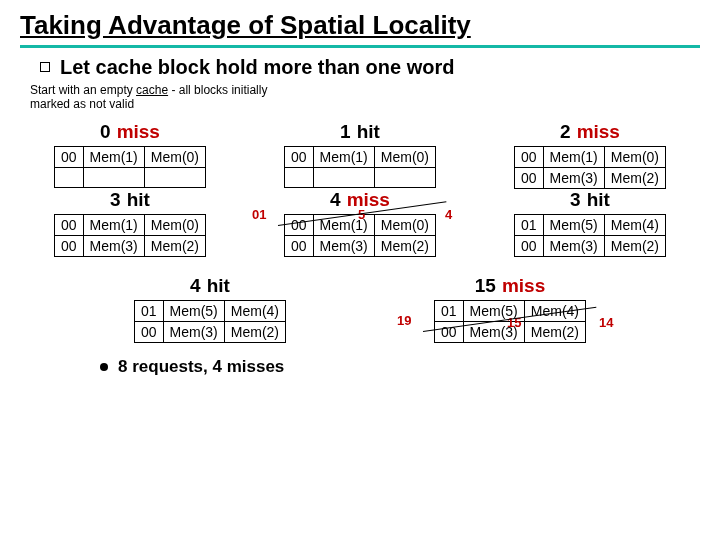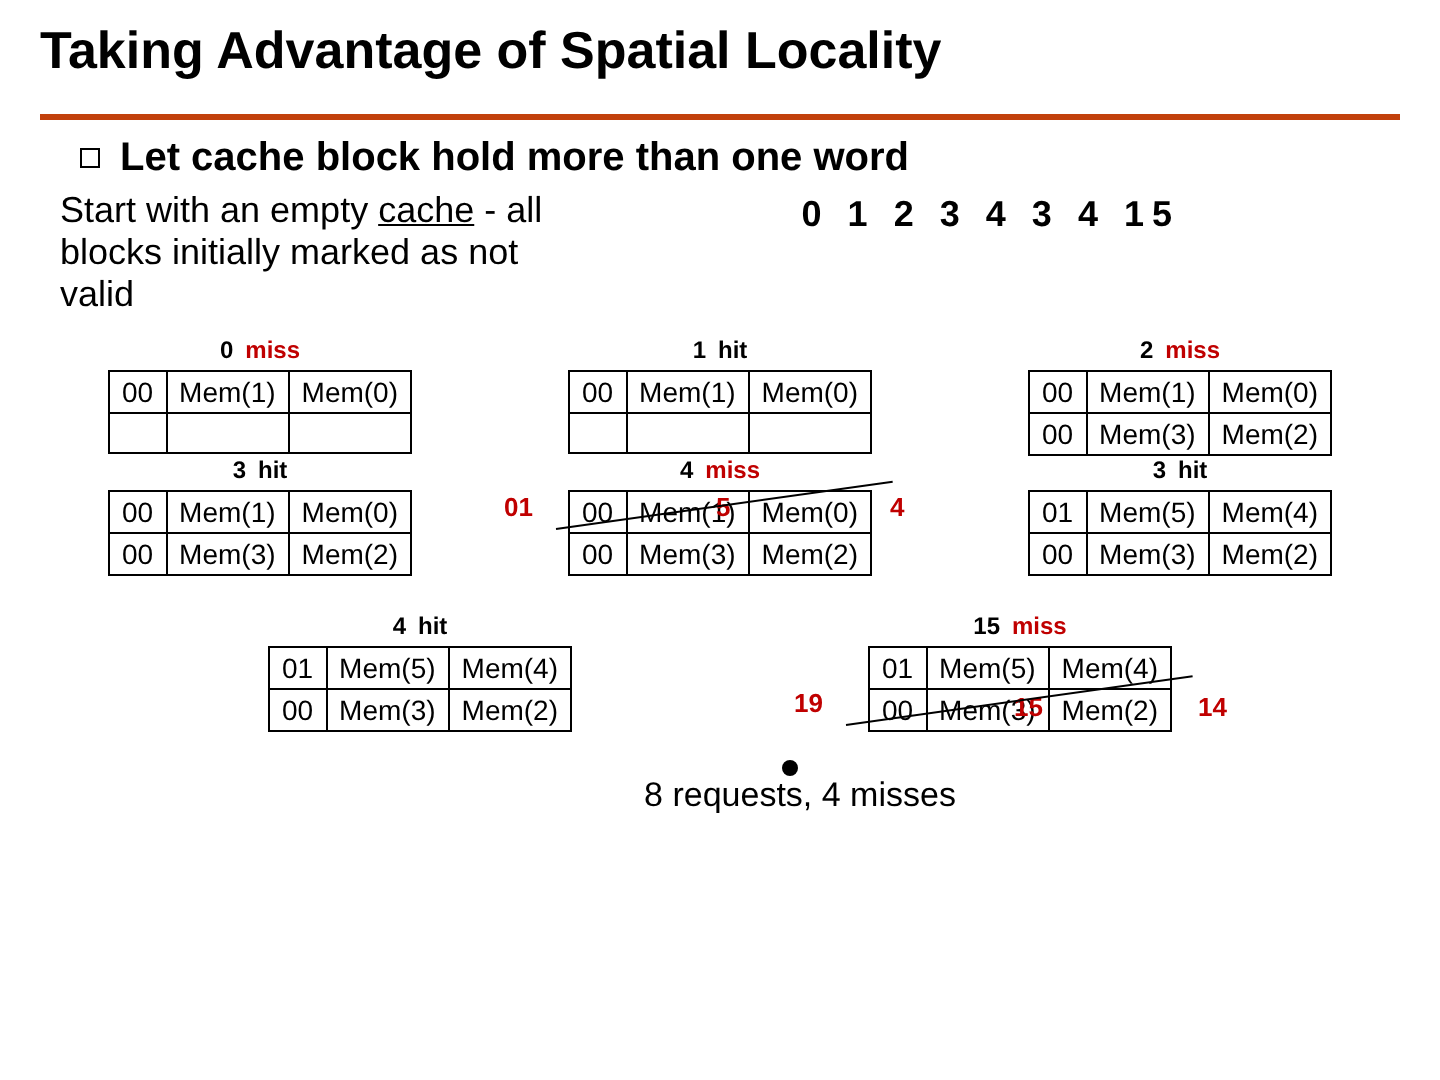--- a/index.html
+++ b/index.html
@@ -1,70 +1,60 @@
 <!DOCTYPE html>
 <html><head>
 <meta charset="utf-8">
 <style>
   * { box-sizing: border-box; margin: 0; padding: 0; }
   body { width: 720px; height: 540px; font-family: Arial, sans-serif; background: #fff; padding: 10px 20px; color: #000; overflow: hidden; }
-  .title { font-size: 26px; font-weight: bold; border-bottom: 3px solid #c2410c; padding-bottom: 16px; margin-bottom: 8px; }
+  .title { font-size: 26px; font-weight: bold; text-decoration: underline; border-bottom: 3px solid #14b8a6; padding-bottom: 4px; margin-bottom: 8px; }
   .bullet-row { display: flex; align-items: flex-start; margin-left: 20px; }
   .bullet-sq { width: 10px; height: 10px; border: 1px solid #000; margin-top: 6px; margin-right: 10px; flex-shrink: 0; }
   .bullet-txt { font-size: 20px; font-weight: bold; }
   .intro { display: flex; justify-content: space-between; margin: 4px 0 10px 10px; }
-  .intro-left { font-size: 18px; max-width: 260px; }
+  .intro-left { font-size: 12px; max-width: 260px; }
   .intro-left .und { text-decoration: underline; }
   .seq { font-size: 18px; font-weight: bold; letter-spacing: 4px; margin-right: 110px; margin-top: 2px; }
   .seq span:last-child { display: inline-block; }
 
   .grid { display: flex; flex-wrap: wrap; justify-content: space-between; }
   .grid.row2 { }
   .step { width: 220px; position: relative; }
-  .step-lbl { text-align: center; font-size: 12px; font-weight: bold; margin-bottom: 3px; }
+  .step-lbl { text-align: center; font-size: 19px; font-weight: bold; margin-bottom: 3px; }
   .step-lbl .num { margin-right: 6px; }
   .step-lbl .red { color: #c00000; }
 
   table.cache { border-collapse: collapse; margin: 0 auto; border-radius: 15px; }
   table.cache td { border: 1px solid #000; font-size: 14px; padding: 2px 6px; text-align: center; min-width: 56px; height: 20px; }
   table.cache td.tag { min-width: 26px; }
 
   .over { position: absolute; color: #c00000; font-size: 13px; font-weight: bold; }
 
   .strike-thin { position: absolute; height: 1px; background: #000; transform: rotate(-8deg); transform-origin: left center; }
 
   .third-row { display: flex; justify-content: center; gap: 70px; margin-top: 18px; }
   .third-row .step { width: 230px; }
 
-  .footer { display: flex; align-items: center; margin-top: 14px; margin-left: 80px; font-size: 17px; font-weight: normal; flex-direction: column; }
+  .footer { display: flex; align-items: center; margin-top: 14px; margin-left: 80px; font-size: 17px; font-weight: bold; }
   .dot { width: 8px; height: 8px; border-radius: 50%; background: #000; margin-right: 10px; }
 </style>
 </head>
 <body>
 
 <div class="title">Taking Advantage of Spatial Locality</div>
 
 <div class="bullet-row">
   <div class="bullet-sq"></div>
   <div class="bullet-txt">Let cache block hold more than one word</div>
 </div>
 
 <div class="intro">
   <div class="intro-left">
     Start with an empty <span class="und">cache</span> - all blocks initially marked as not valid
-  </div>
-  <div class="seq">
-    <span>0</span>
-    <span>1</span>
-    <span>2</span>
-    <span>3</span>
-    <span>4</span>
-    <span>3</span>
-    <span>4</span>
-    <span>15</span>
   </div>
 </div>
 
 <div class="grid">
   <div class="step">
     <div class="step-lbl"><span class="num">0</span><span class="red">miss</span></div>
     <table class="cache">
       <tbody>
           <tr>
             <td class="tag">00</td>

